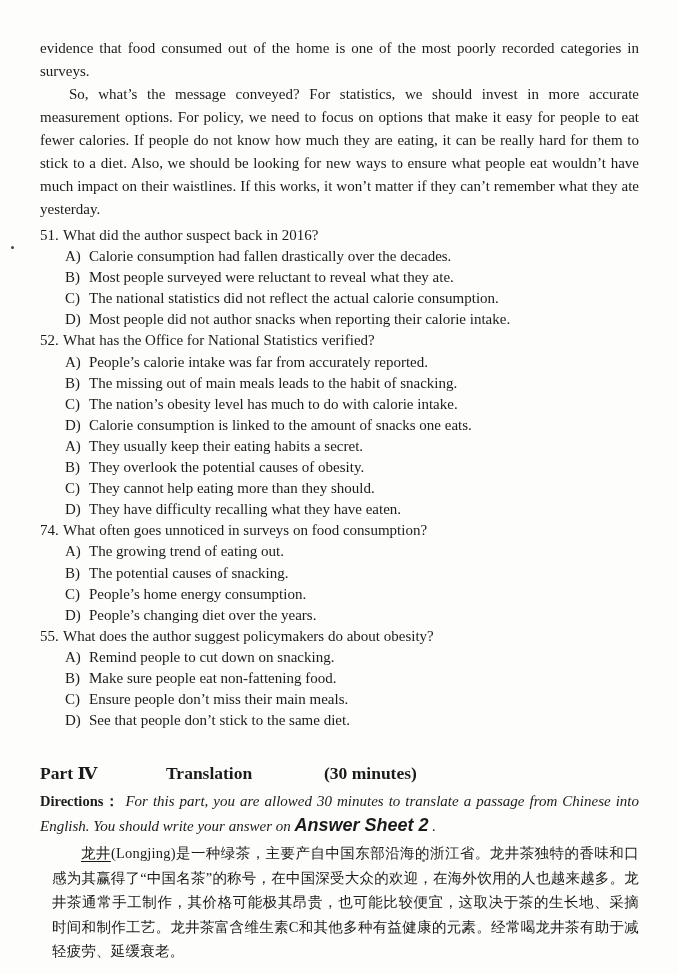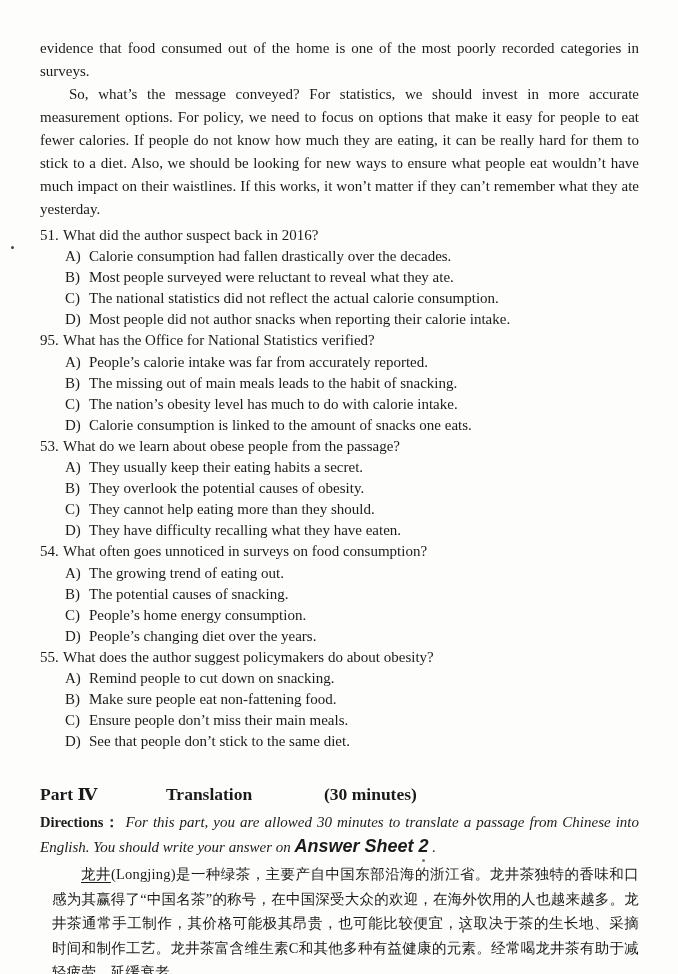--- a/index.html
+++ b/index.html
@@ -137,21 +137,21 @@
           </div>
           <div class="opt">
             <span class="opt-label">D)</span>
             <span class="opt-text">Most people did not author snacks when reporting their calorie intake.</span>
           </div>
         </div>
       </div>
 
       <div class="question">
         <div class="q-head">
-          <span class="q-num">95.</span>
+          <span class="q-num">52.</span>
           <span class="q-text">What has the Office for National Statistics verified?</span>
         </div>
         <div class="q-options">
           <div class="opt">
             <span class="opt-label">A)</span>
             <span class="opt-text">People’s calorie intake was far from accurately reported.</span>
           </div>
           <div class="opt">
             <span class="opt-label">B)</span>
             <span class="opt-text">The missing out of main meals leads to the habit of snacking.</span>
@@ -161,24 +161,20 @@
             <span class="opt-text">The nation’s obesity level has much to do with calorie intake.</span>
           </div>
           <div class="opt">
             <span class="opt-label">D)</span>
             <span class="opt-text">Calorie consumption is linked to the amount of snacks one eats.</span>
           </div>
         </div>
       </div>
 
       <div class="question">
-        <div class="q-head">
-          <span class="q-num">53.</span>
-          <span class="q-text">What do we learn about obese people from the passage?</span>
-        </div>
         <div class="q-options">
           <div class="opt">
             <span class="opt-label">A)</span>
             <span class="opt-text">They usually keep their eating habits a secret.</span>
           </div>
           <div class="opt">
             <span class="opt-label">B)</span>
             <span class="opt-text">They overlook the potential causes of obesity.</span>
           </div>
           <div class="opt">
@@ -187,21 +183,21 @@
           </div>
           <div class="opt">
             <span class="opt-label">D)</span>
             <span class="opt-text">They have difficulty recalling what they have eaten.</span>
           </div>
         </div>
       </div>
 
       <div class="question">
         <div class="q-head">
-          <span class="q-num">54.</span>
+          <span class="q-num">74.</span>
           <span class="q-text">What often goes unnoticed in surveys on food consumption?</span>
         </div>
         <div class="q-options">
           <div class="opt">
             <span class="opt-label">A)</span>
             <span class="opt-text">The growing trend of eating out.</span>
           </div>
           <div class="opt">
             <span class="opt-label">B)</span>
             <span class="opt-text">The potential causes of snacking.</span>

